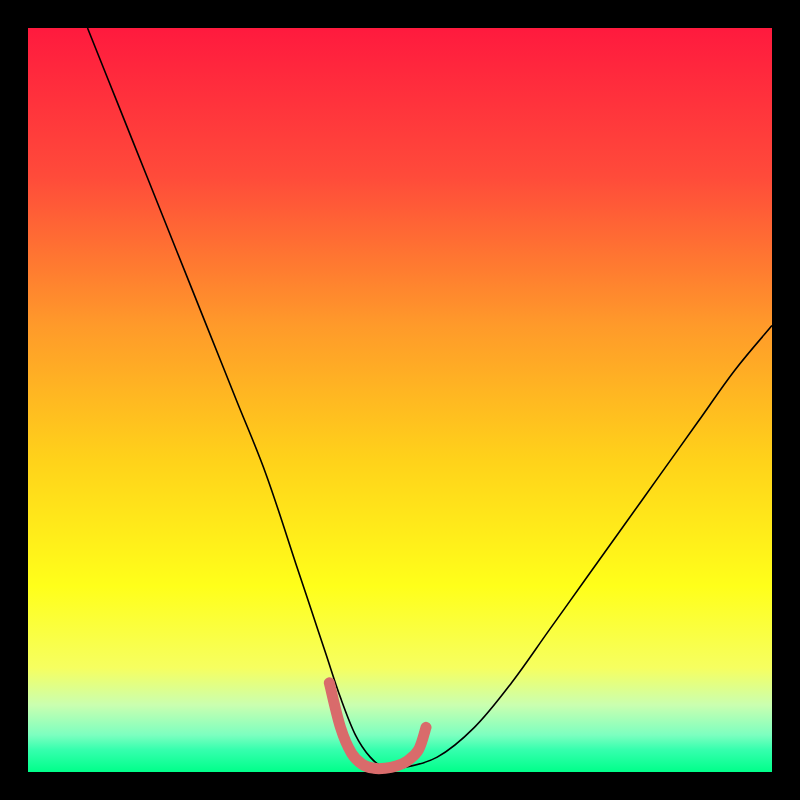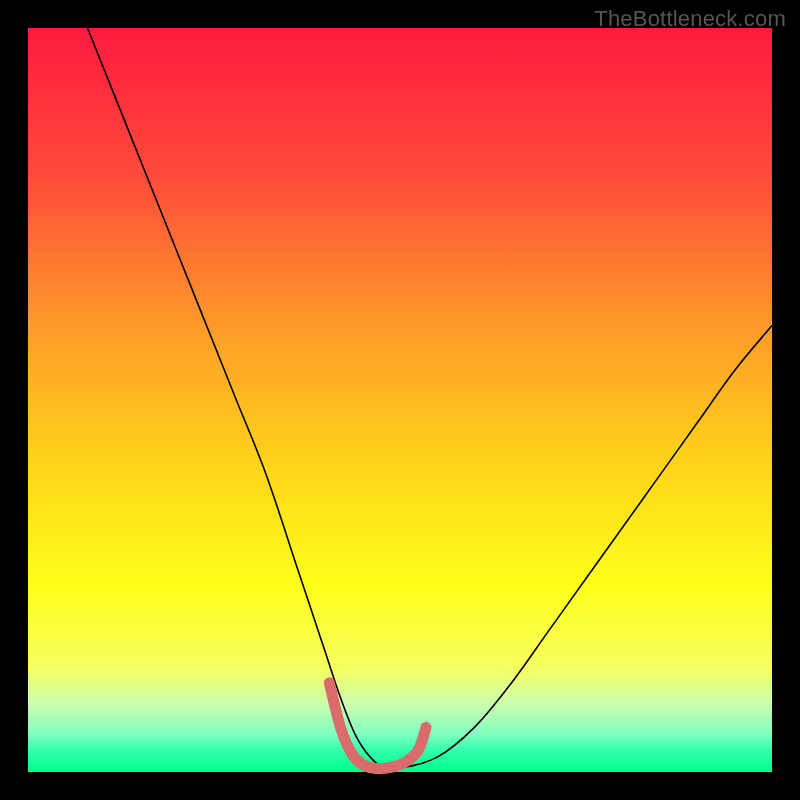--- a/index.html
+++ b/index.html
@@ -29,21 +29,20 @@
     z-index: 10;
   }
   svg {
     display: block;
   }
 </style>
 </head>
 <body>
 
 <div class="chart-container">
-  <div class="watermark">TheBottleneck.com</div>
   <svg id="chart-svg" width="800" height="800" viewBox="0 0 800 800">
     <defs>
       <linearGradient id="bg-grad" x1="0" y1="0" x2="0" y2="1">
           <stop offset="0.0%" stop-color="#ff1a3e"></stop>
           <stop offset="20.0%" stop-color="#ff4b3a"></stop>
           <stop offset="40.0%" stop-color="#ff9a2a"></stop>
           <stop offset="58.0%" stop-color="#ffd21a"></stop>
           <stop offset="75.0%" stop-color="#ffff1a"></stop>
           <stop offset="86.0%" stop-color="#f6ff60"></stop>
           <stop offset="91.0%" stop-color="#caffb0"></stop>

